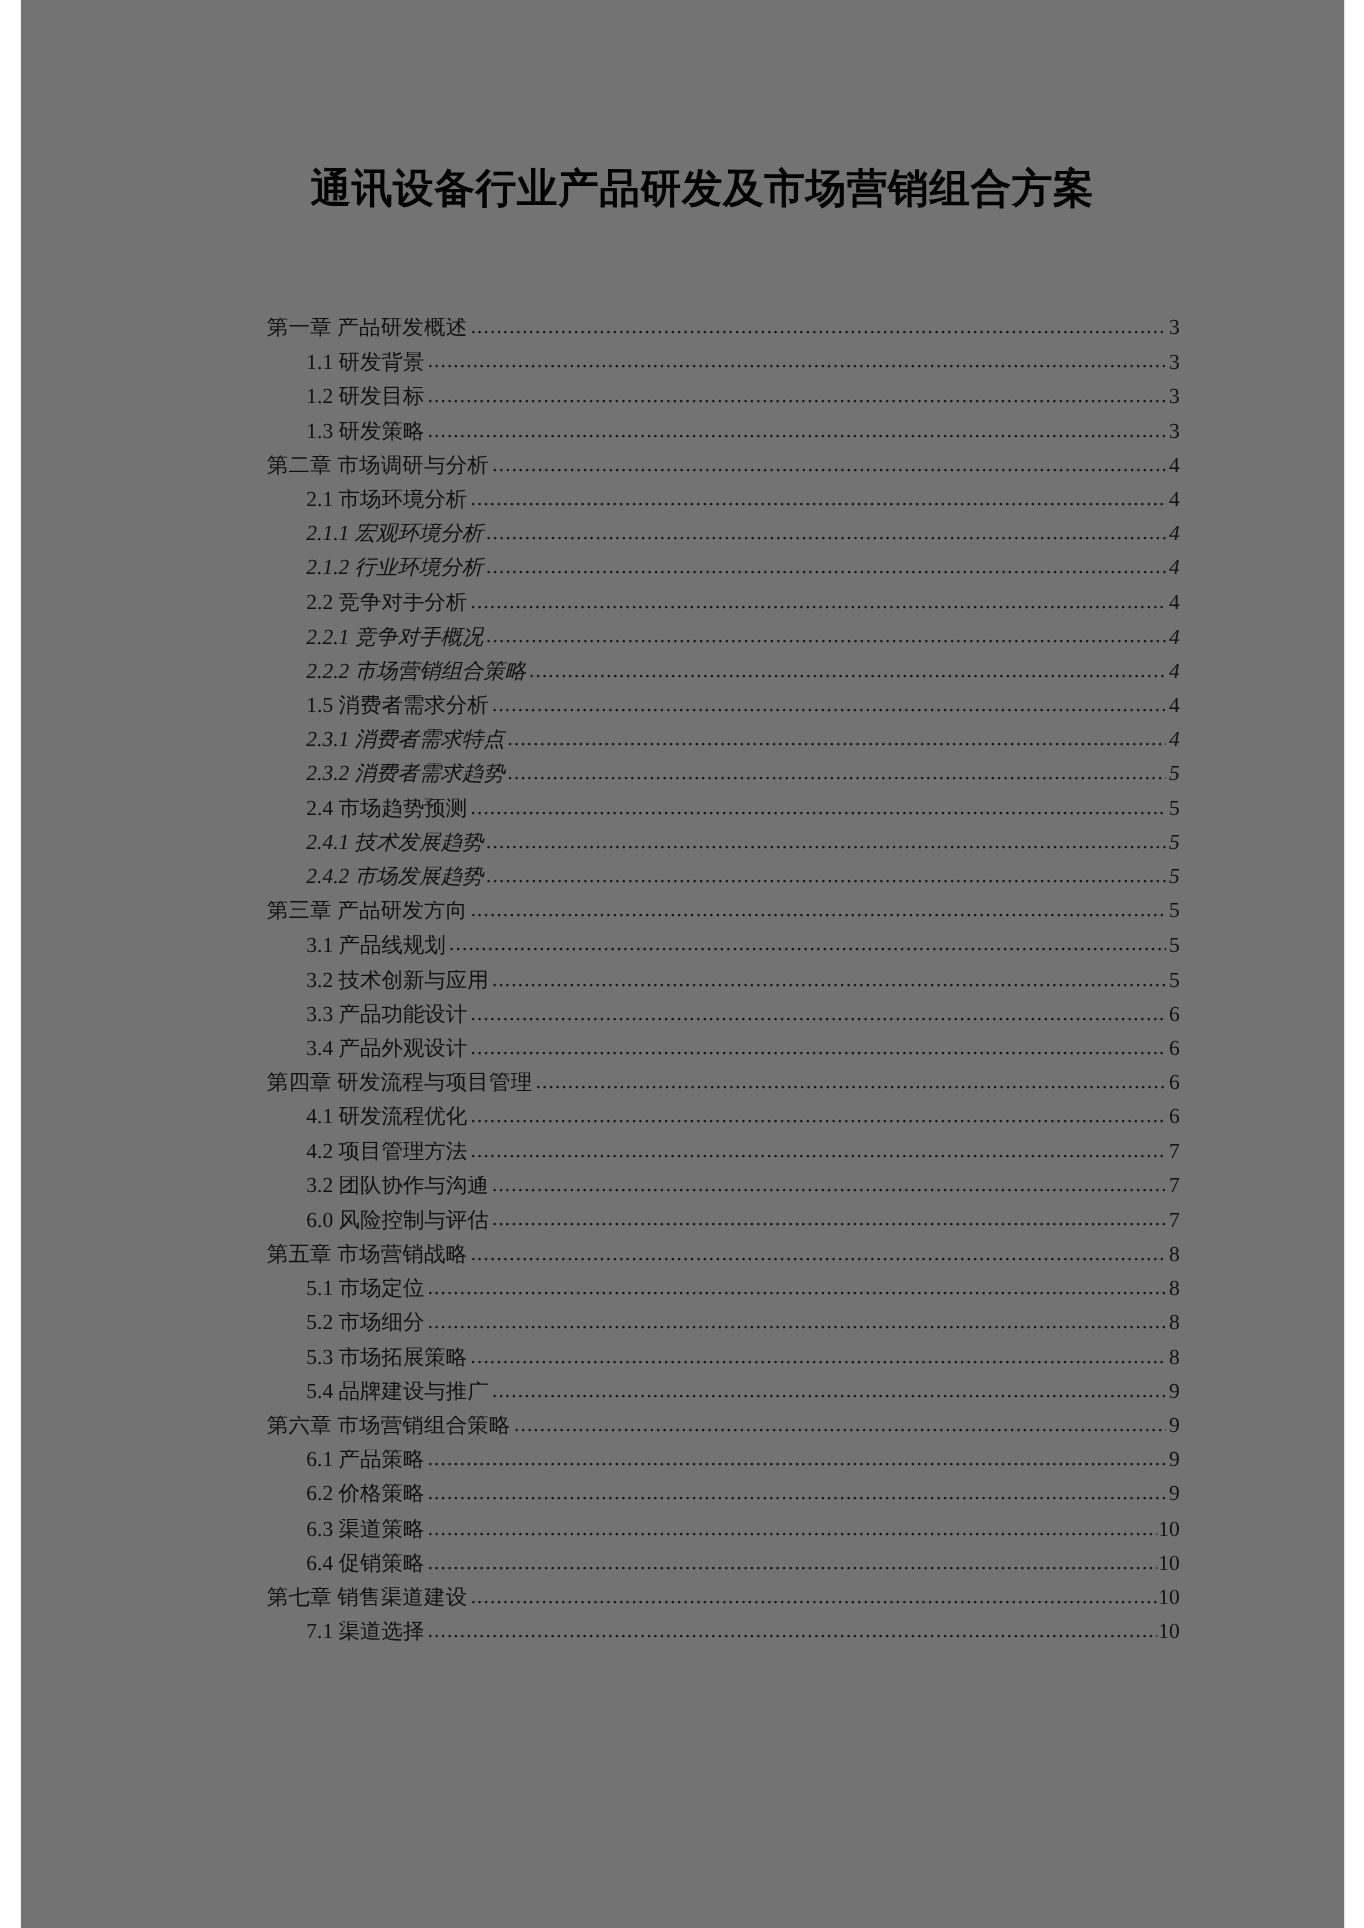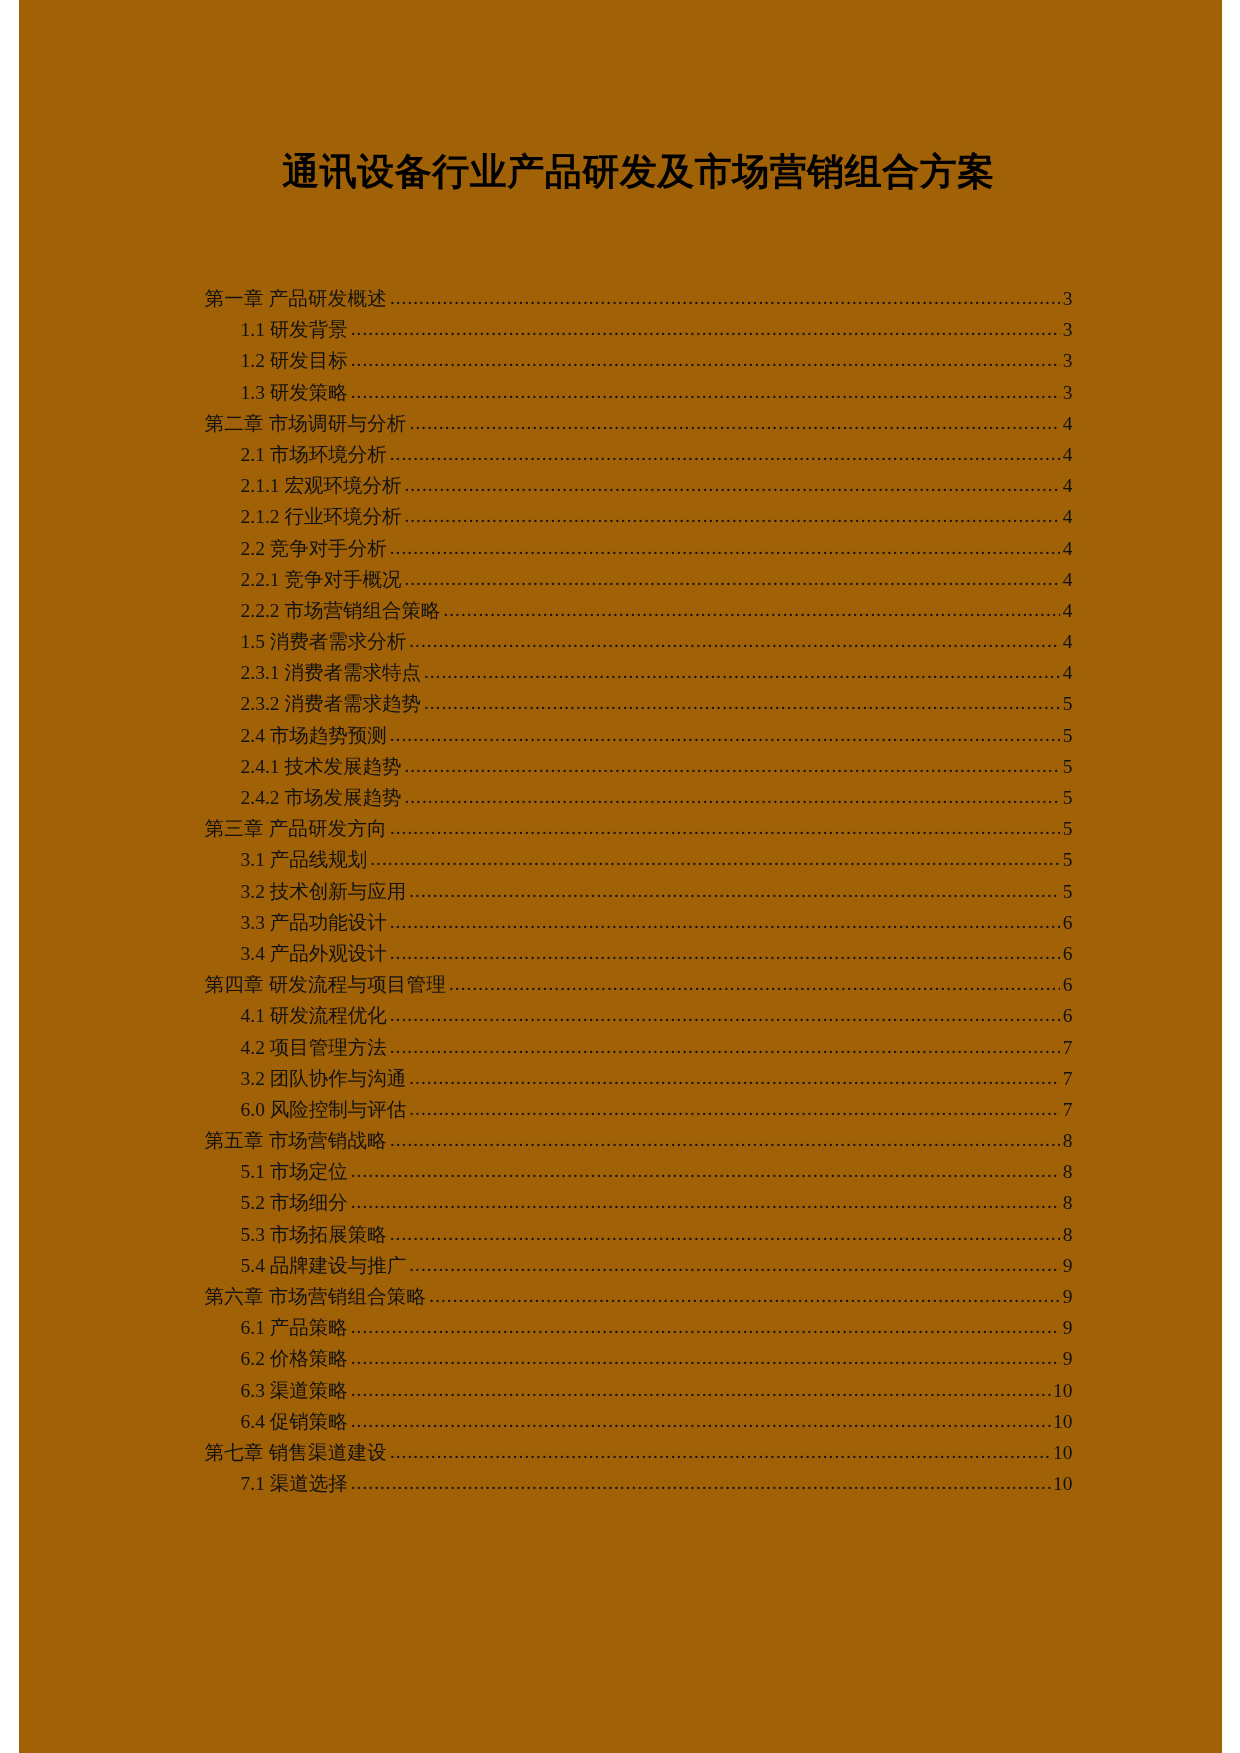--- a/index.html
+++ b/index.html
@@ -4,21 +4,21 @@
 <style>
   html, body {
     margin: 0;
     padding: 0;
     background: #ffffff;
   }
   .page {
     position: relative;
     width: 1203px;
     height: 1753px;
-    background: #a16207;
+    background: #737373;
     margin: 0 auto;
     font-family: "Liberation Serif", "DejaVu Serif", serif;
     box-sizing: border-box;
     overflow: hidden;
   }
   .doc-title {
     position: absolute;
     top: 148px;
     left: 186px;
     width: 868px;
@@ -38,20 +38,21 @@
   }
   .toc-entry {
     display: flex;
     align-items: baseline;
     font-size: 19.5px;
     line-height: 1.0;
     color: #111111;
     height: 31.2px;
     white-space: nowrap;
     overflow: hidden;
+    margin-left: 38px;
   }
   .toc-entry .label {
     flex: 0 0 auto;
     padding-right: 3px;
   }
   .toc-entry .dots {
     flex: 1 1 auto;
     overflow: hidden;
     white-space: nowrap;
     letter-spacing: 1.1px;
@@ -61,21 +62,21 @@
   }
   .toc-entry .pageno {
     flex: 0 0 auto;
     padding-left: 1px;
     text-align: right;
     min-width: 12px;
   }
   
   .lvl-1 { padding-left: 0px; }
   .lvl-2 { padding-left: 36px; justify-content: flex-end; }
-  .lvl-3 { padding-left: 36px; }
+  .lvl-3 { padding-left: 36px; font-style: italic; }
   .lvl-1 .label { letter-spacing: 0.2px; }
 </style>
 </head>
 <body>
 
 <div class="page">
 
   <div class="doc-title">通讯设备行业产品研发及市场营销组合方案</div>
 
   <div class="toc">

